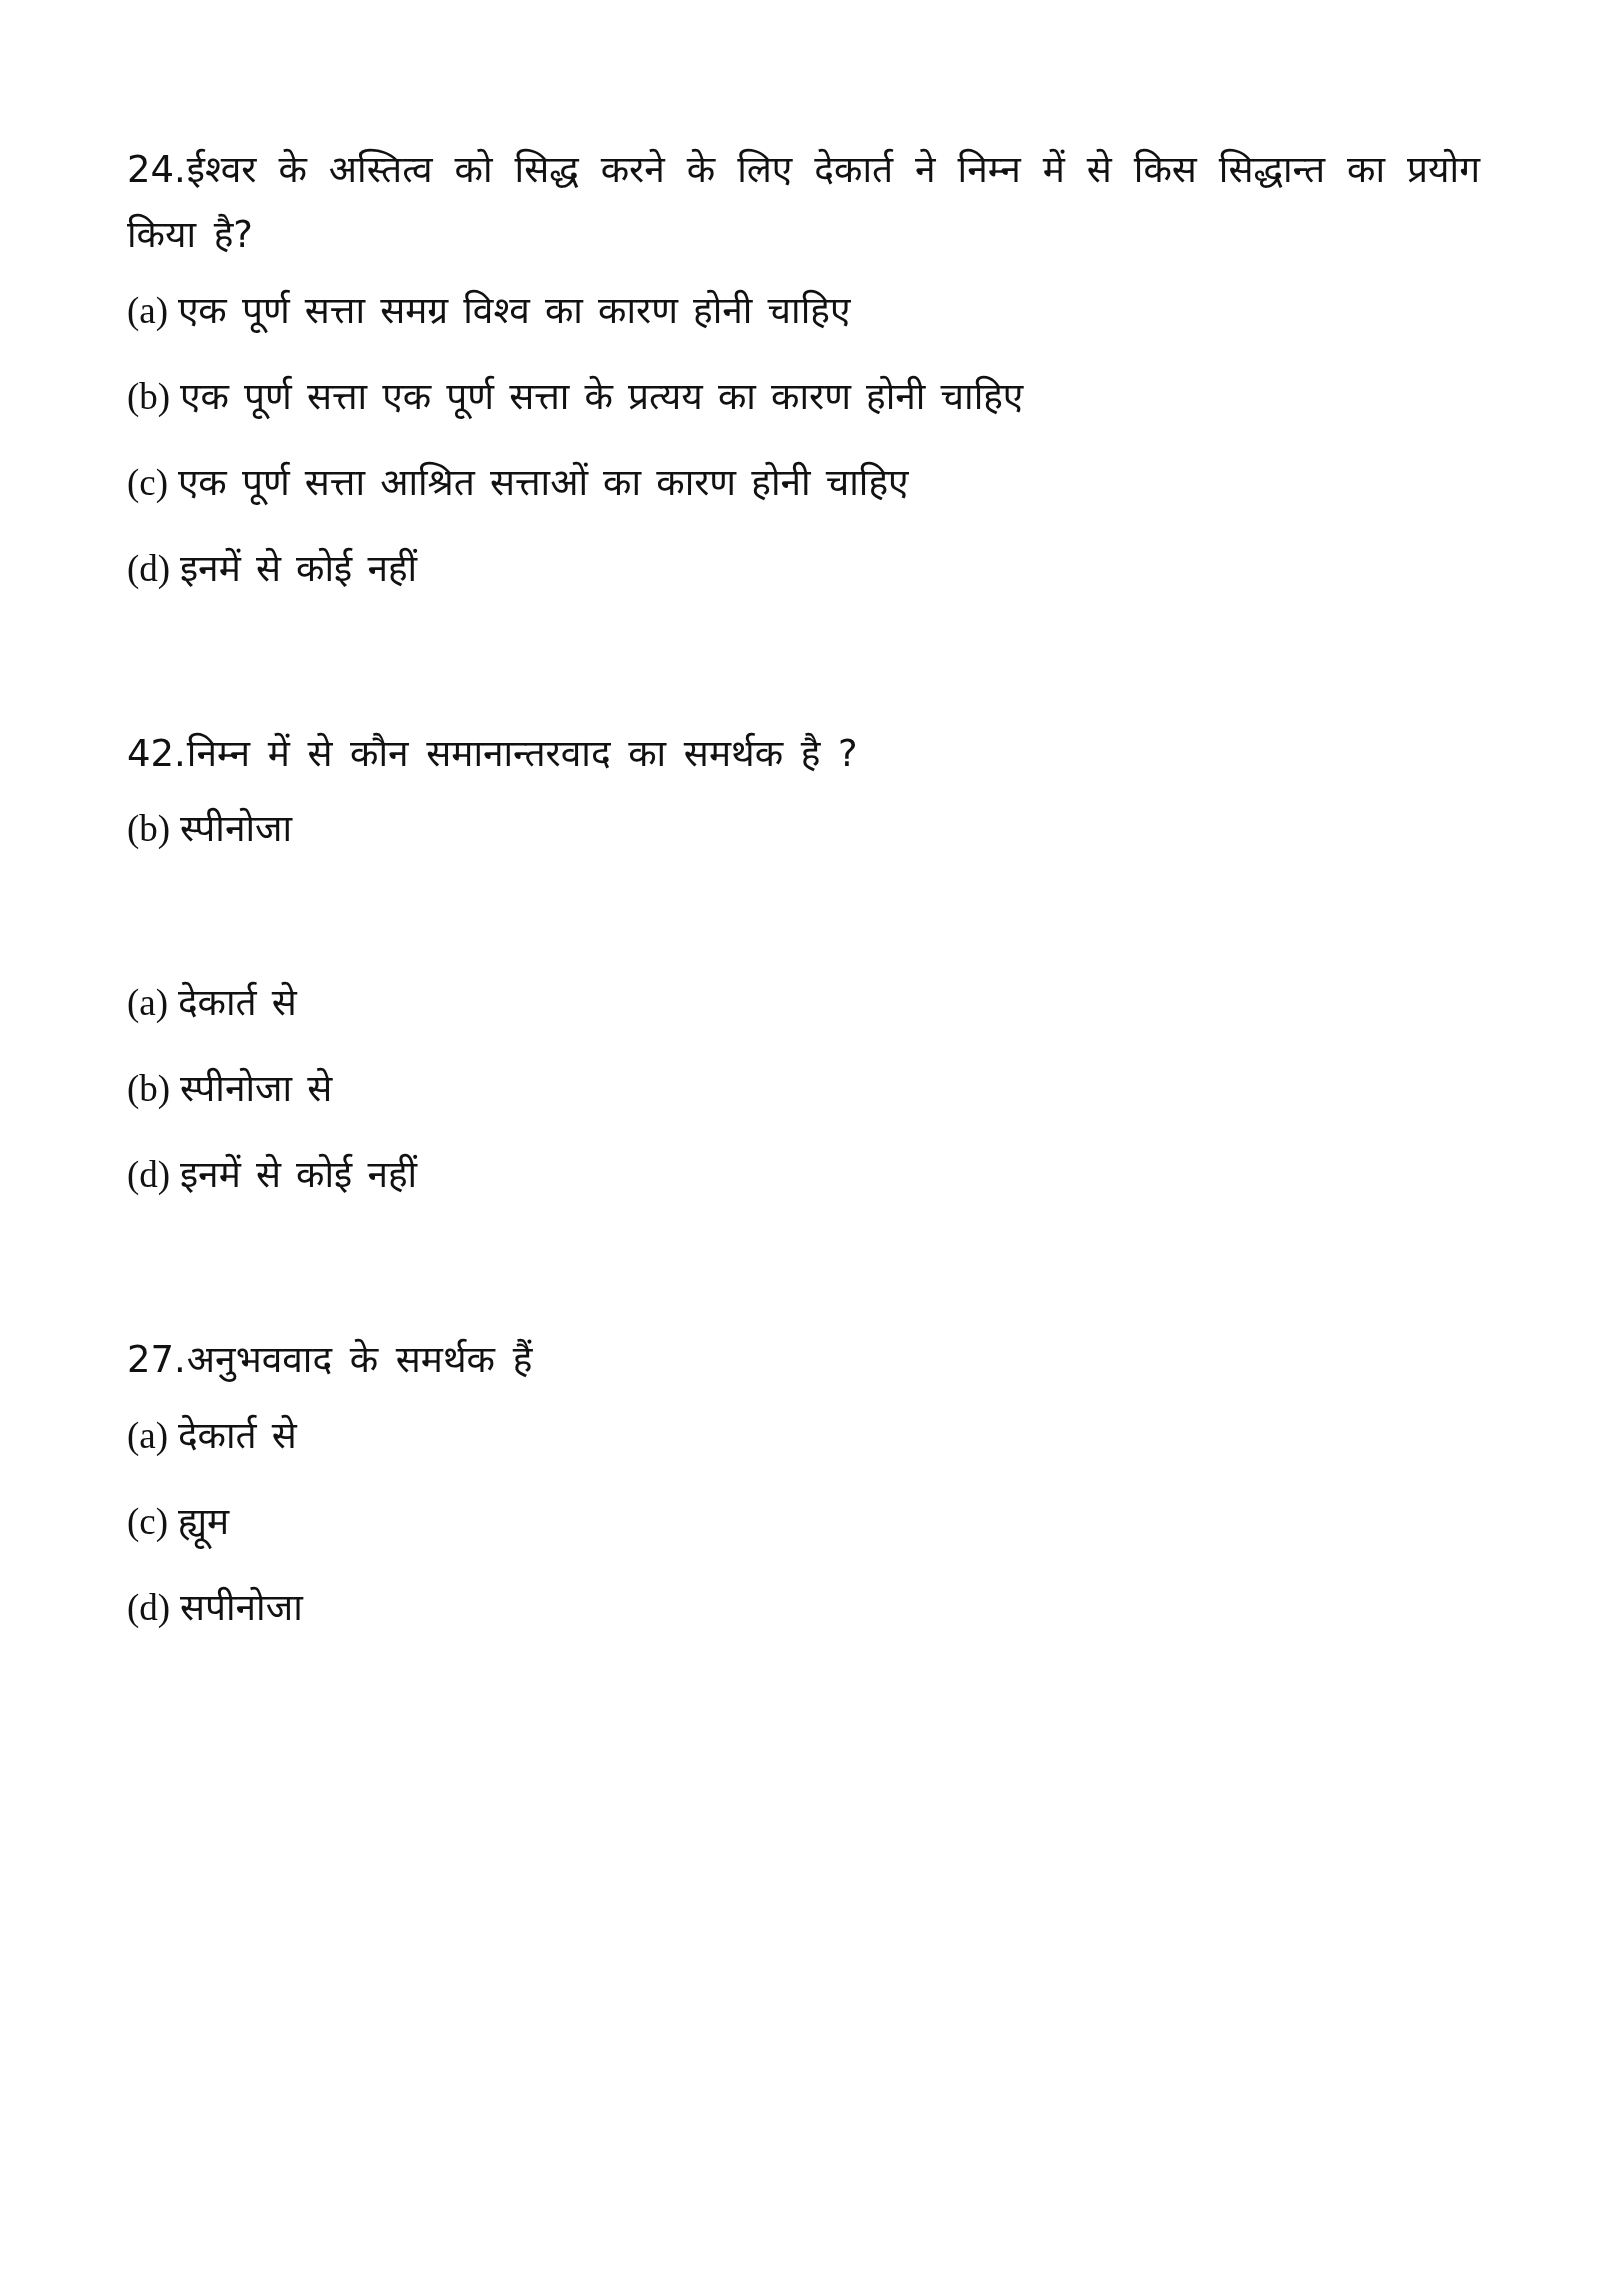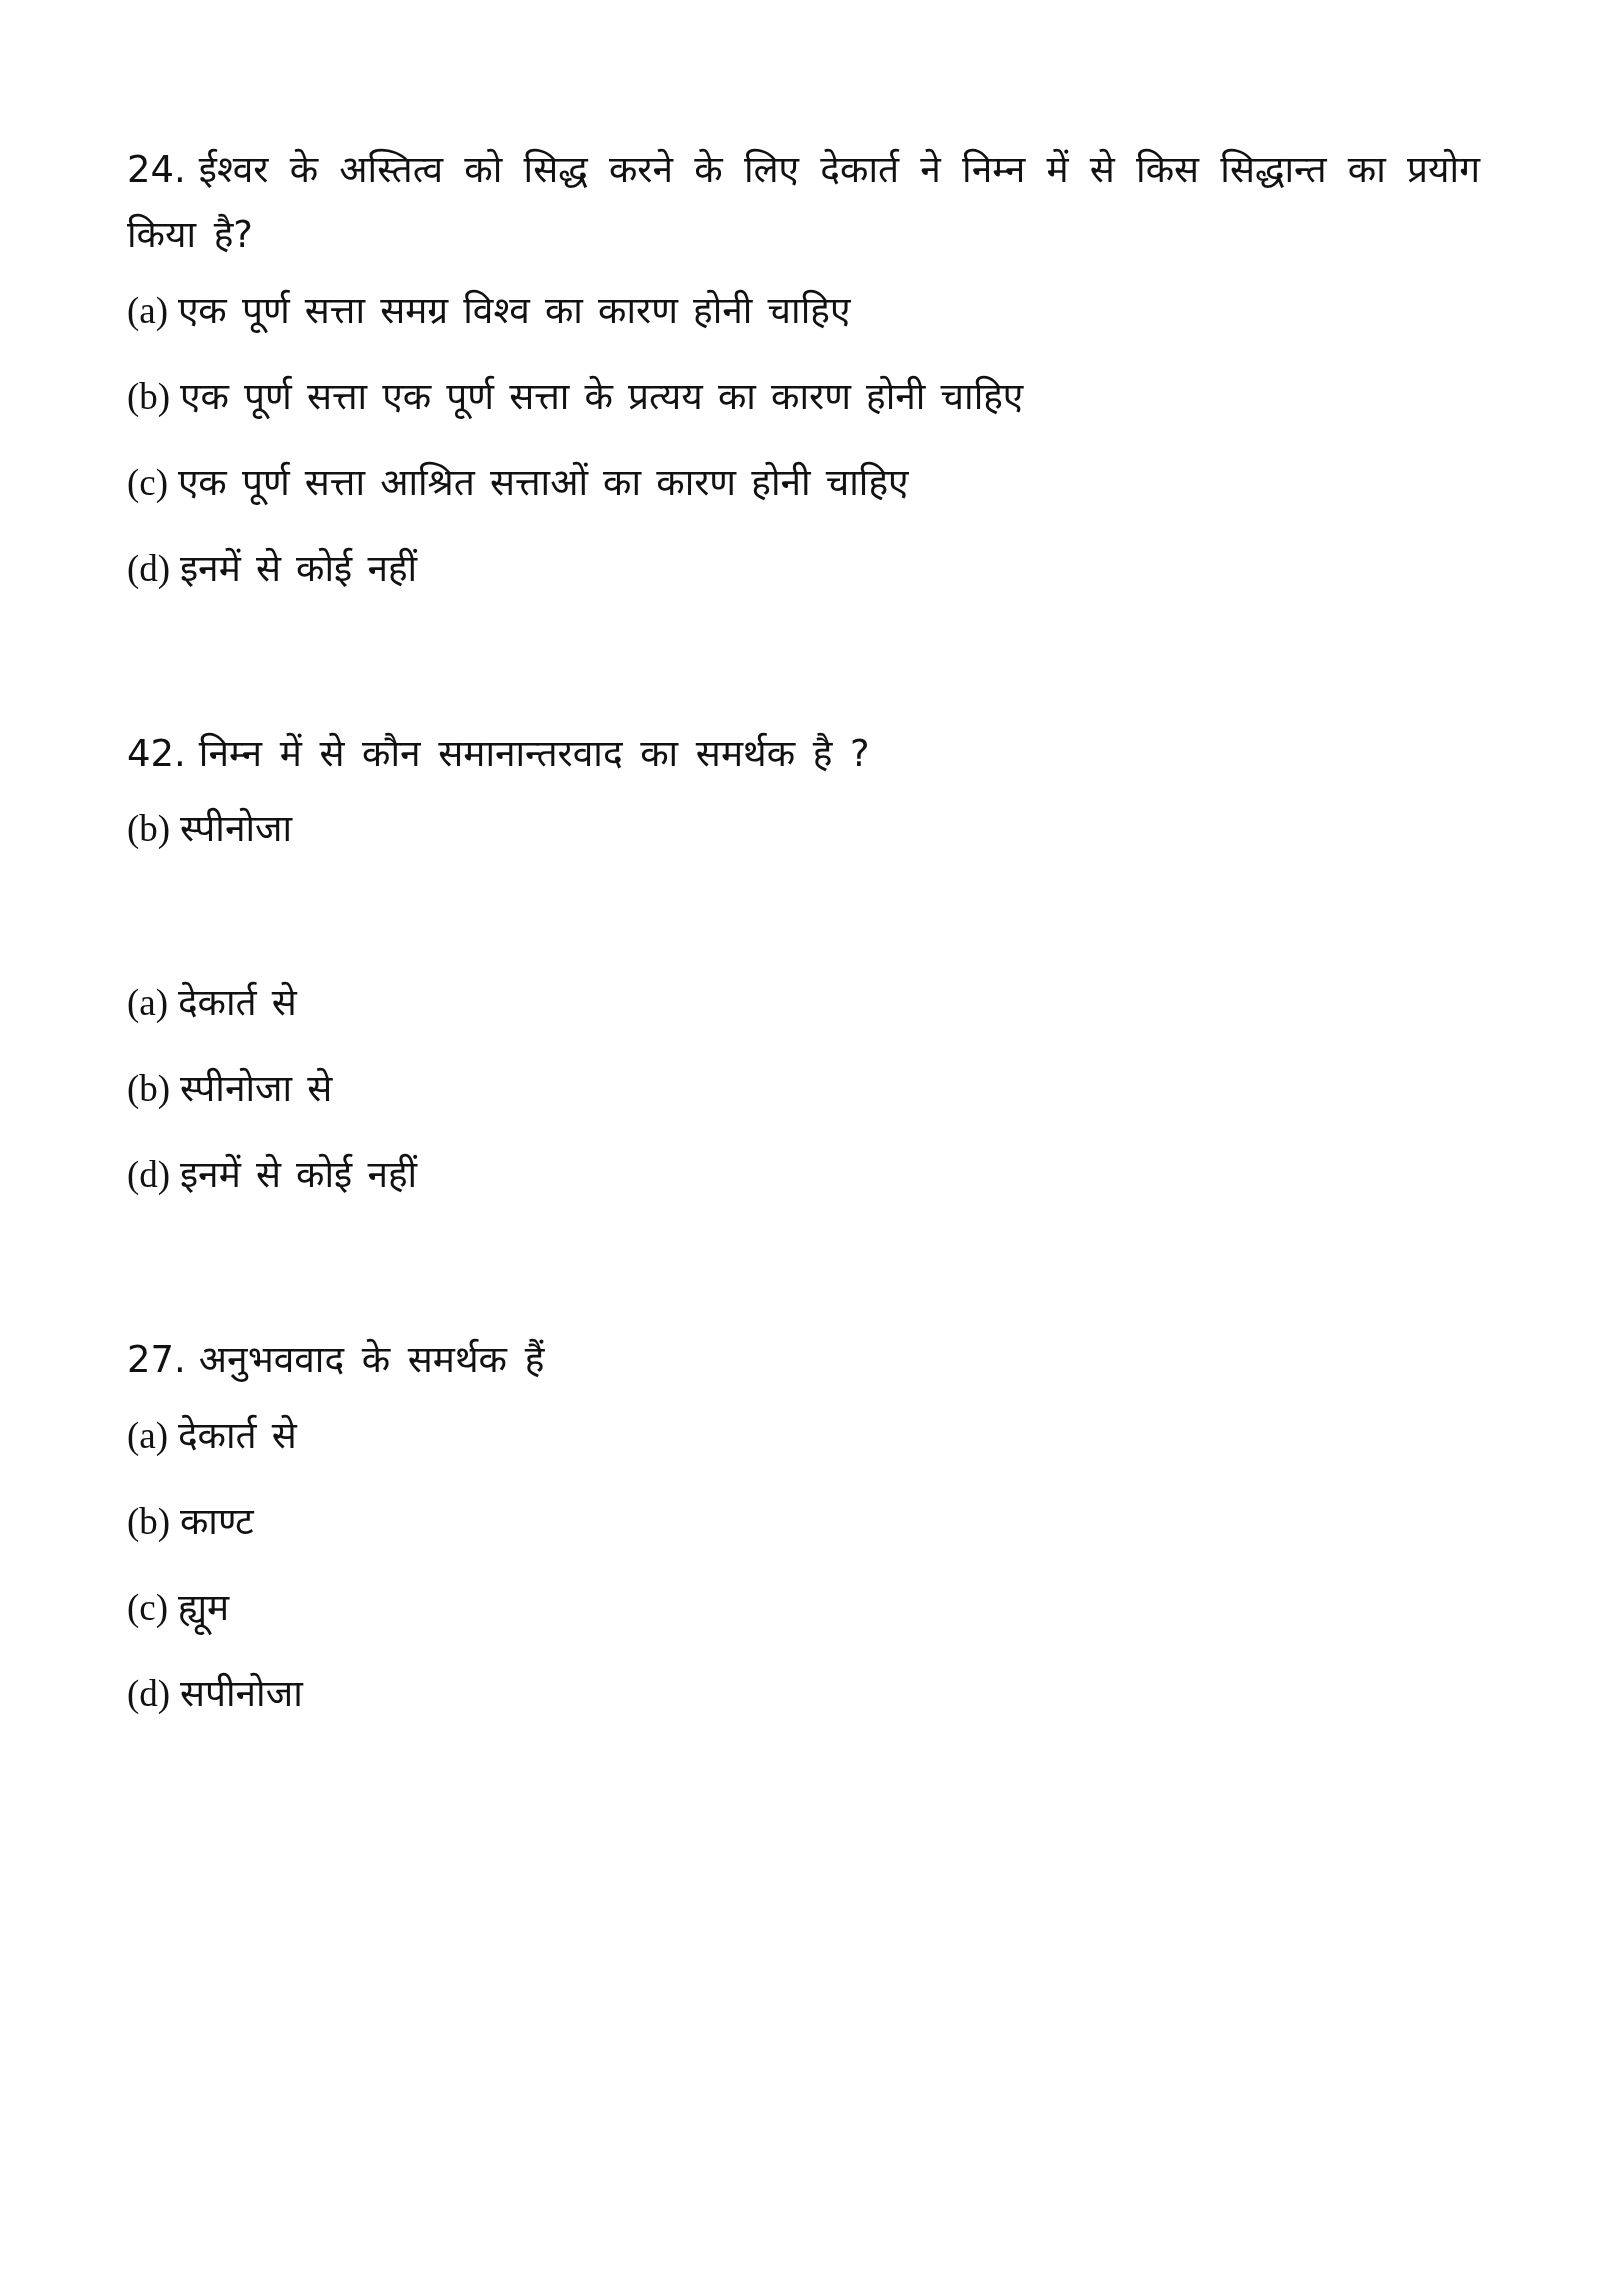--- a/index.html
+++ b/index.html
@@ -26,21 +26,21 @@
     }
     .q-stem {
       font-size: 37px;
       line-height: 65px;
       margin: 0 0 21.6px 0;
       word-spacing: 5.9px;
       text-align: justify;
       text-align-last: left;
     }
     .q-num {
-      margin-right: 13px;
+      margin-right: 1px;
     }
     .option {
       font-size: 37px;
       line-height: 43px;
       margin: 0 0 43px 0;
       white-space: nowrap;
       word-spacing: 5.9px;
       font-family: Liberation Serif, serif;
     }
     .opt-label {
@@ -77,19 +77,18 @@
     <div class="option"><span class="opt-label">(a)</span><span>देकार्त से</span></div>
     <div class="option"><span class="opt-label">(b)</span><span>स्पीनोजा से</span></div>
     <div class="option"><span class="opt-label">(d)</span><span>इनमें से कोई नहीं</span></div>
   </div>
 
   <div class="gap"></div>
 
   <div class="question">
     <p class="q-stem"><span class="q-num">27.</span><span>अनुभववाद के समर्थक हैं</span></p>
     <div class="option"><span class="opt-label">(a)</span><span>देकार्त से</span></div>
-    <div class="option"><span class="opt-label">(b)</span><span>काण्ट</span></div>
     <div class="option"><span class="opt-label">(c)</span><span>ह्यूम</span></div>
     <div class="option"><span class="opt-label">(d)</span><span>सपीनोजा</span></div>
   </div>
 
 </div>
 
 
 </body></html>

